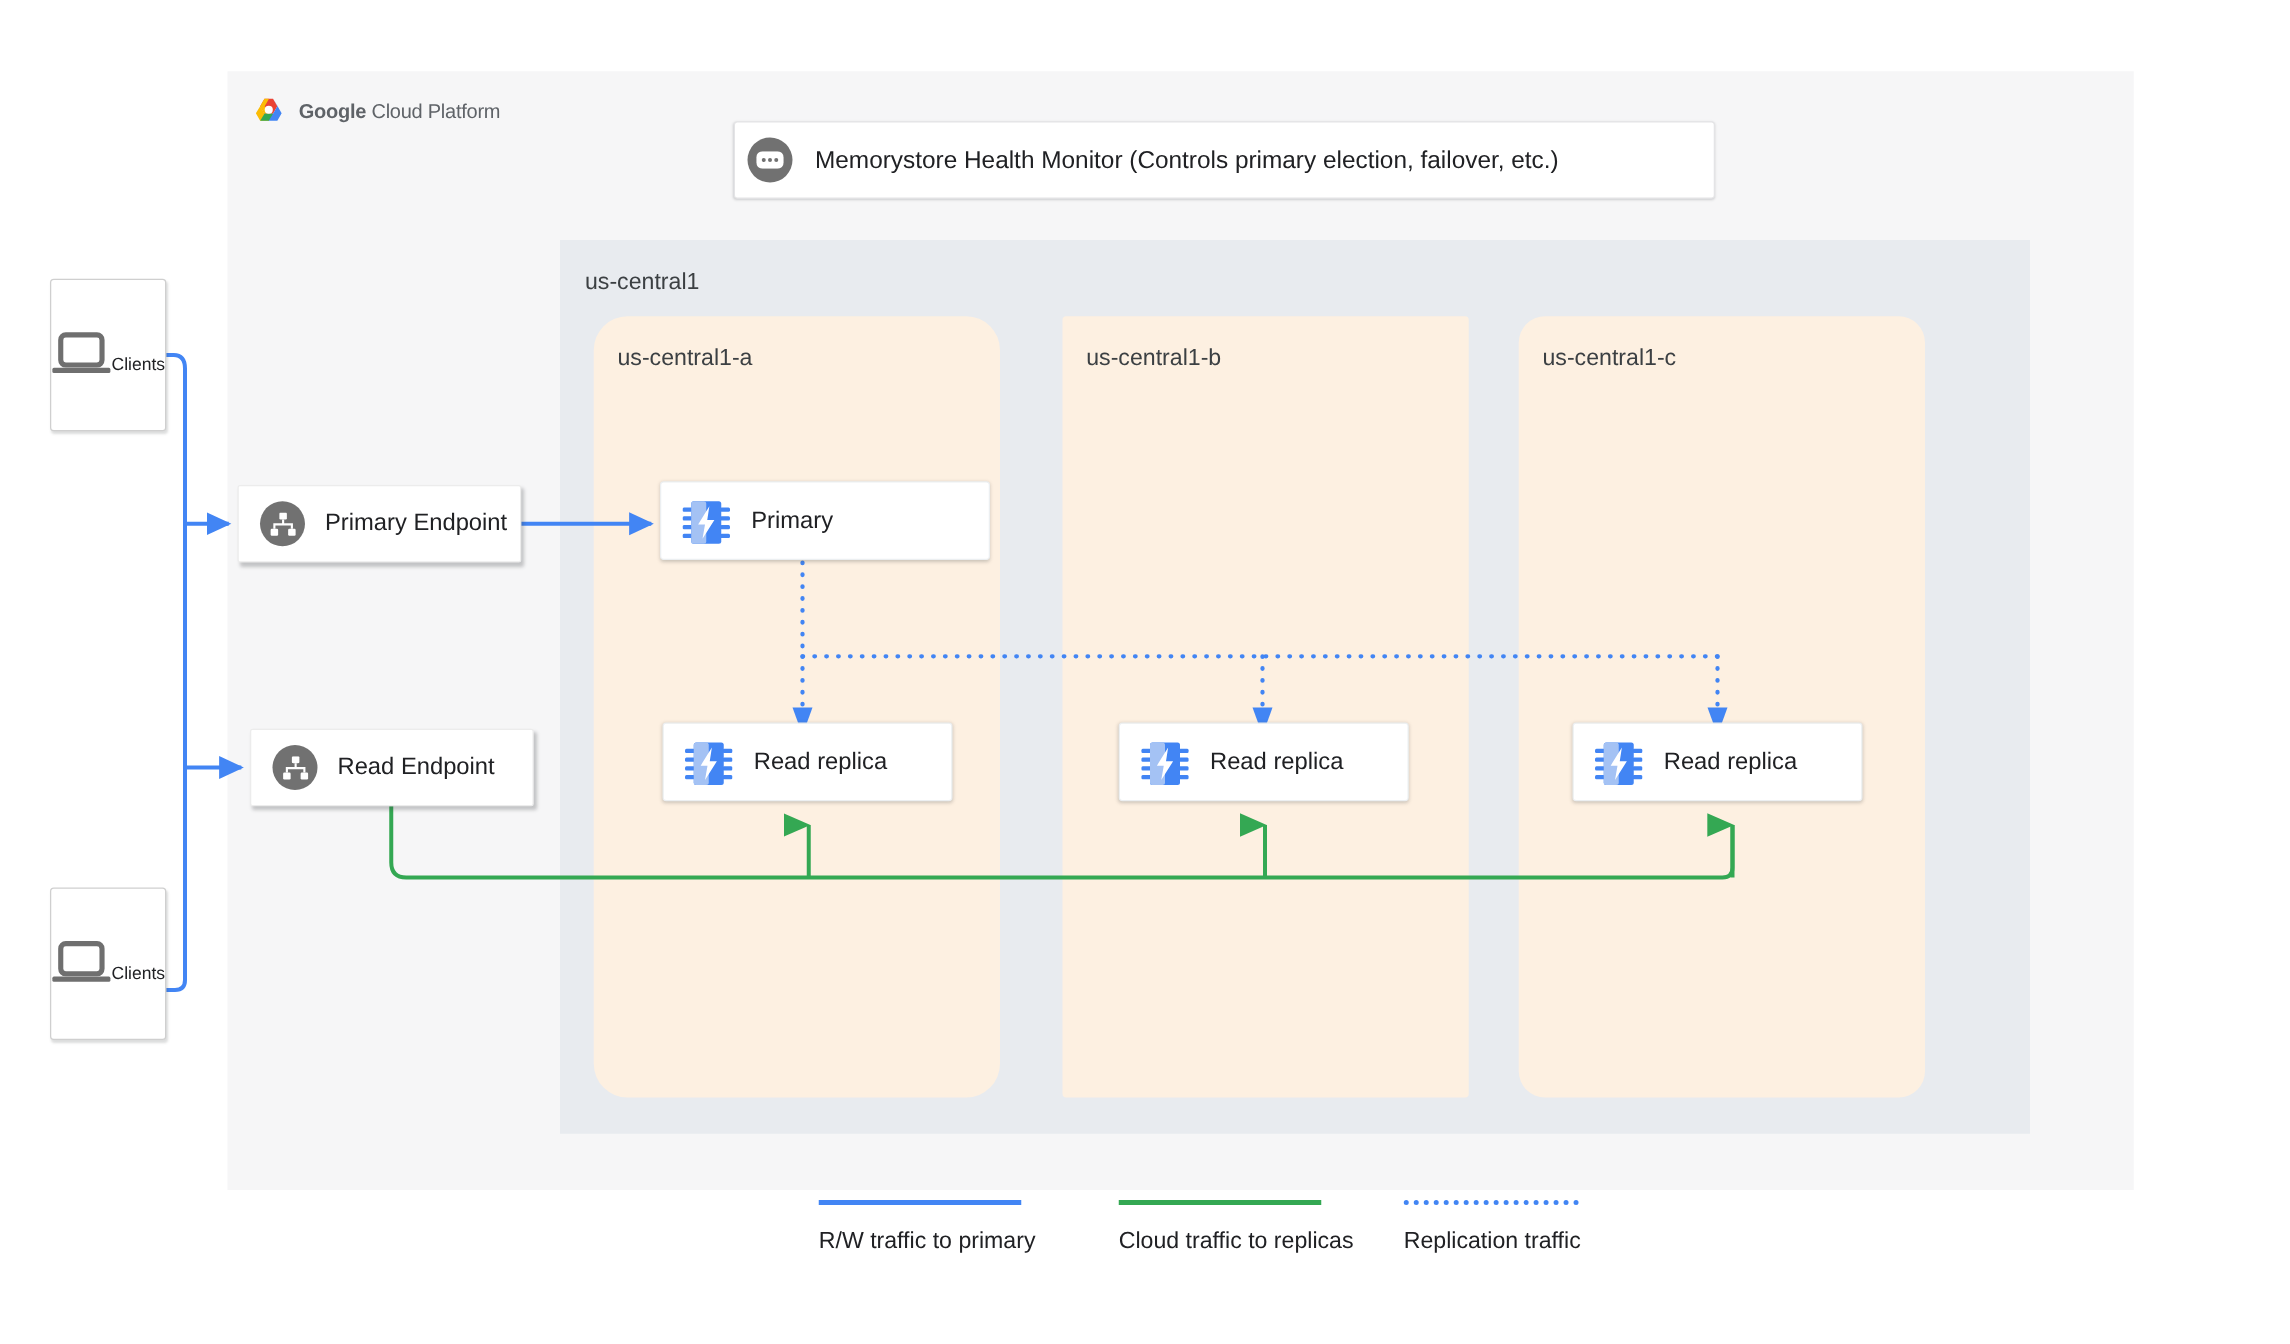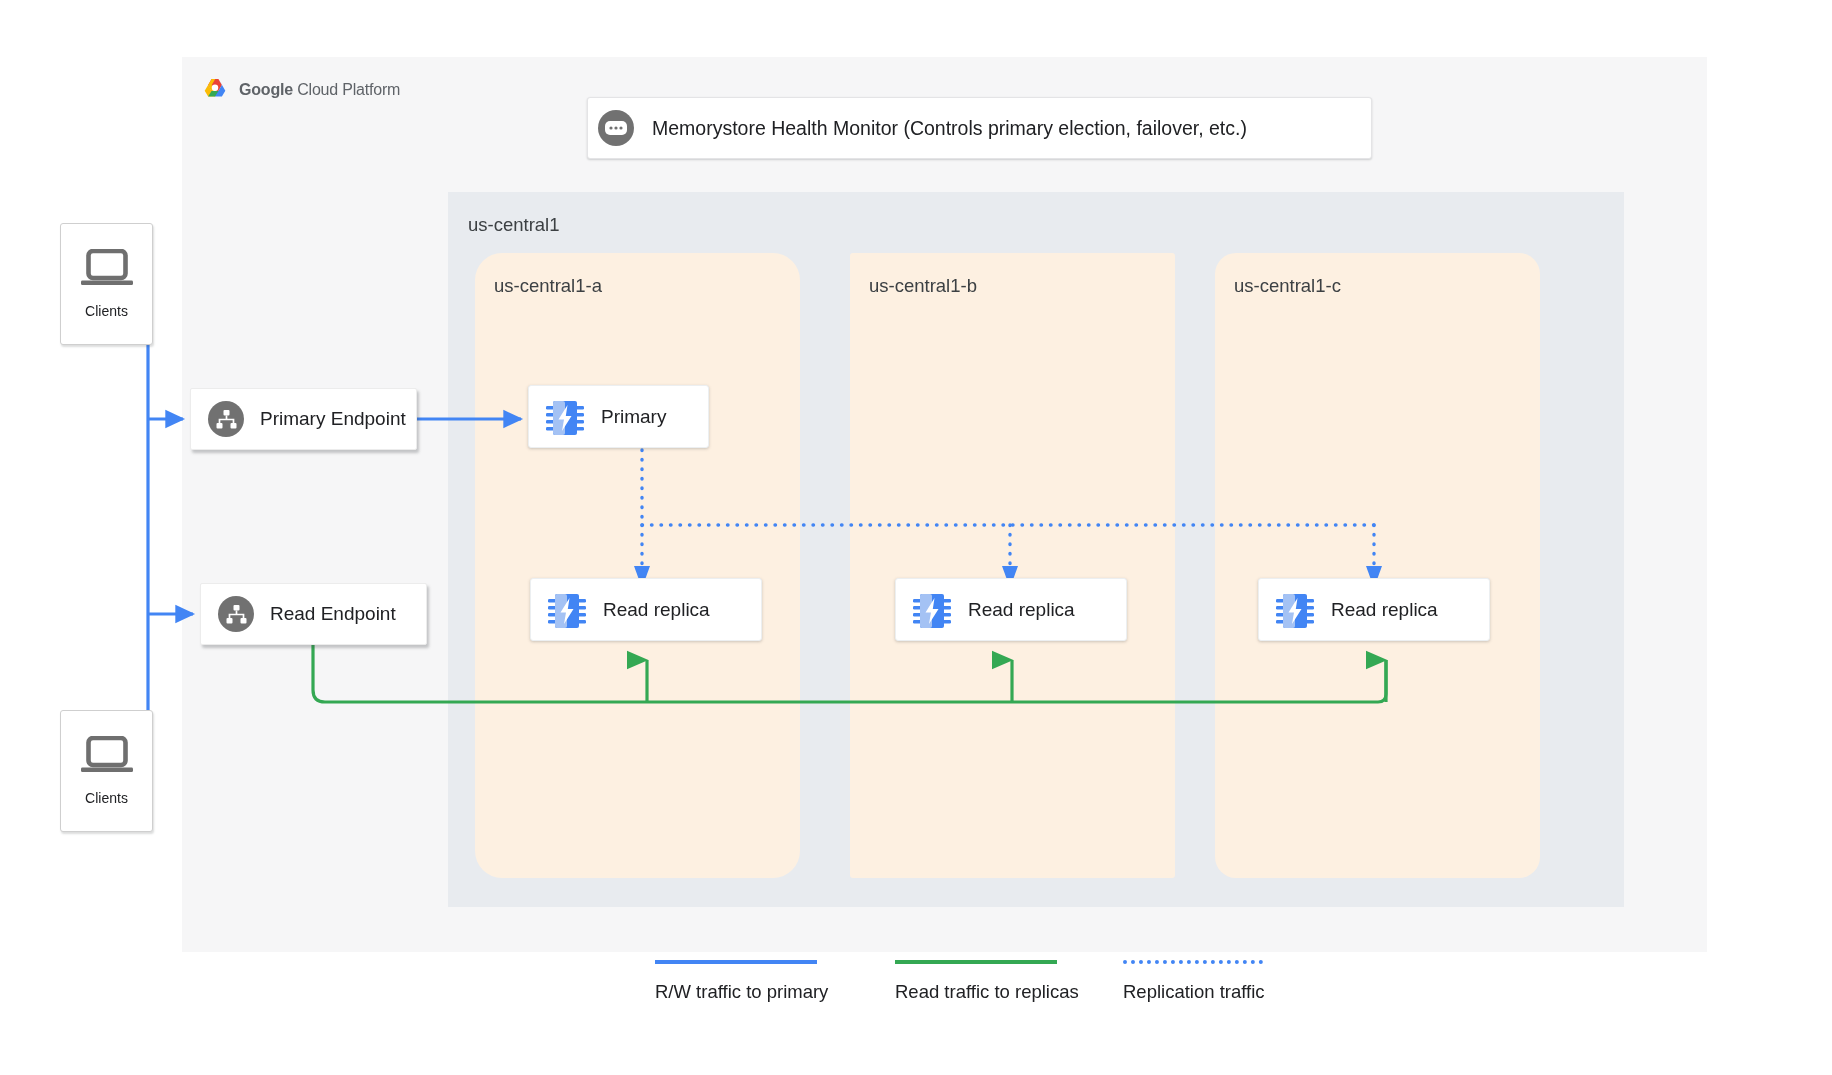--- a/index.html
+++ b/index.html
@@ -127,21 +127,21 @@
     box-sizing: border-box;
     padding-left: 17px;
   }
   .node-card .chip-icon { flex: 0 0 auto; display: block; }
   .node-card .node-label {
     margin-left: 17px;
     font-size: 19px;
     color: #202124;
     white-space: nowrap;
   }
-  #primary-node   { left: 528px; top: 385px; width: 181px; height: 63px; }
+  #primary-node   { left: 528px; top: 385px; width: 264px; height: 63px; }
   #replica-a-node { left: 530px; top: 578px; width: 232px; height: 63px; }
   #replica-b-node { left: 895px; top: 578px; width: 232px; height: 63px; }
   #replica-c-node { left: 1258px; top: 578px; width: 232px; height: 63px; }
 
   
   .endpoint-card {
     position: absolute;
     background: #ffffff;
     border: 1px solid #ececec;
     border-radius: 2px;
@@ -163,25 +163,24 @@
   
   .client-box {
     position: absolute;
     width: 93px;
     height: 122px;
     background: #ffffff;
     border: 1px solid #cfcfcf;
     border-radius: 3px;
     box-shadow: 1px 2px 2px rgba(60,64,67,0.18);
     display: flex;
-    flex-direction: column;
+    flex-direction: row;
     align-items: center;
     justify-content: center;
     box-sizing: border-box;
-    margin-left: 20px;
   }
   #client-top    { left: 40px; top: 223px; }
   #client-bottom { left: 40px; top: 710px; }
   .client-label {
     margin-top: 14px;
     font-size: 14px;
     color: #202124;
   }
 
   
@@ -429,21 +428,21 @@
     <div class="client-label">Clients</div>
   </div>
 
   <div id="legend">
     <div class="legend-item" id="legend-rw">
       <div class="legend-swatch" style="background:#4285f4;"></div>
       <div class="legend-text">R/W traffic to primary</div>
     </div>
     <div class="legend-item" id="legend-read">
       <div class="legend-swatch" style="background:#34a853;"></div>
-      <div class="legend-text">Read traffic to replicas</div>
+      <div class="legend-text">Cloud traffic to replicas</div>
     </div>
     <div class="legend-item" id="legend-repl">
       <div class="legend-swatch dotted"></div>
       <div class="legend-text">Replication traffic</div>
     </div>
   </div>
 
 </div>
 
 </body></html>

